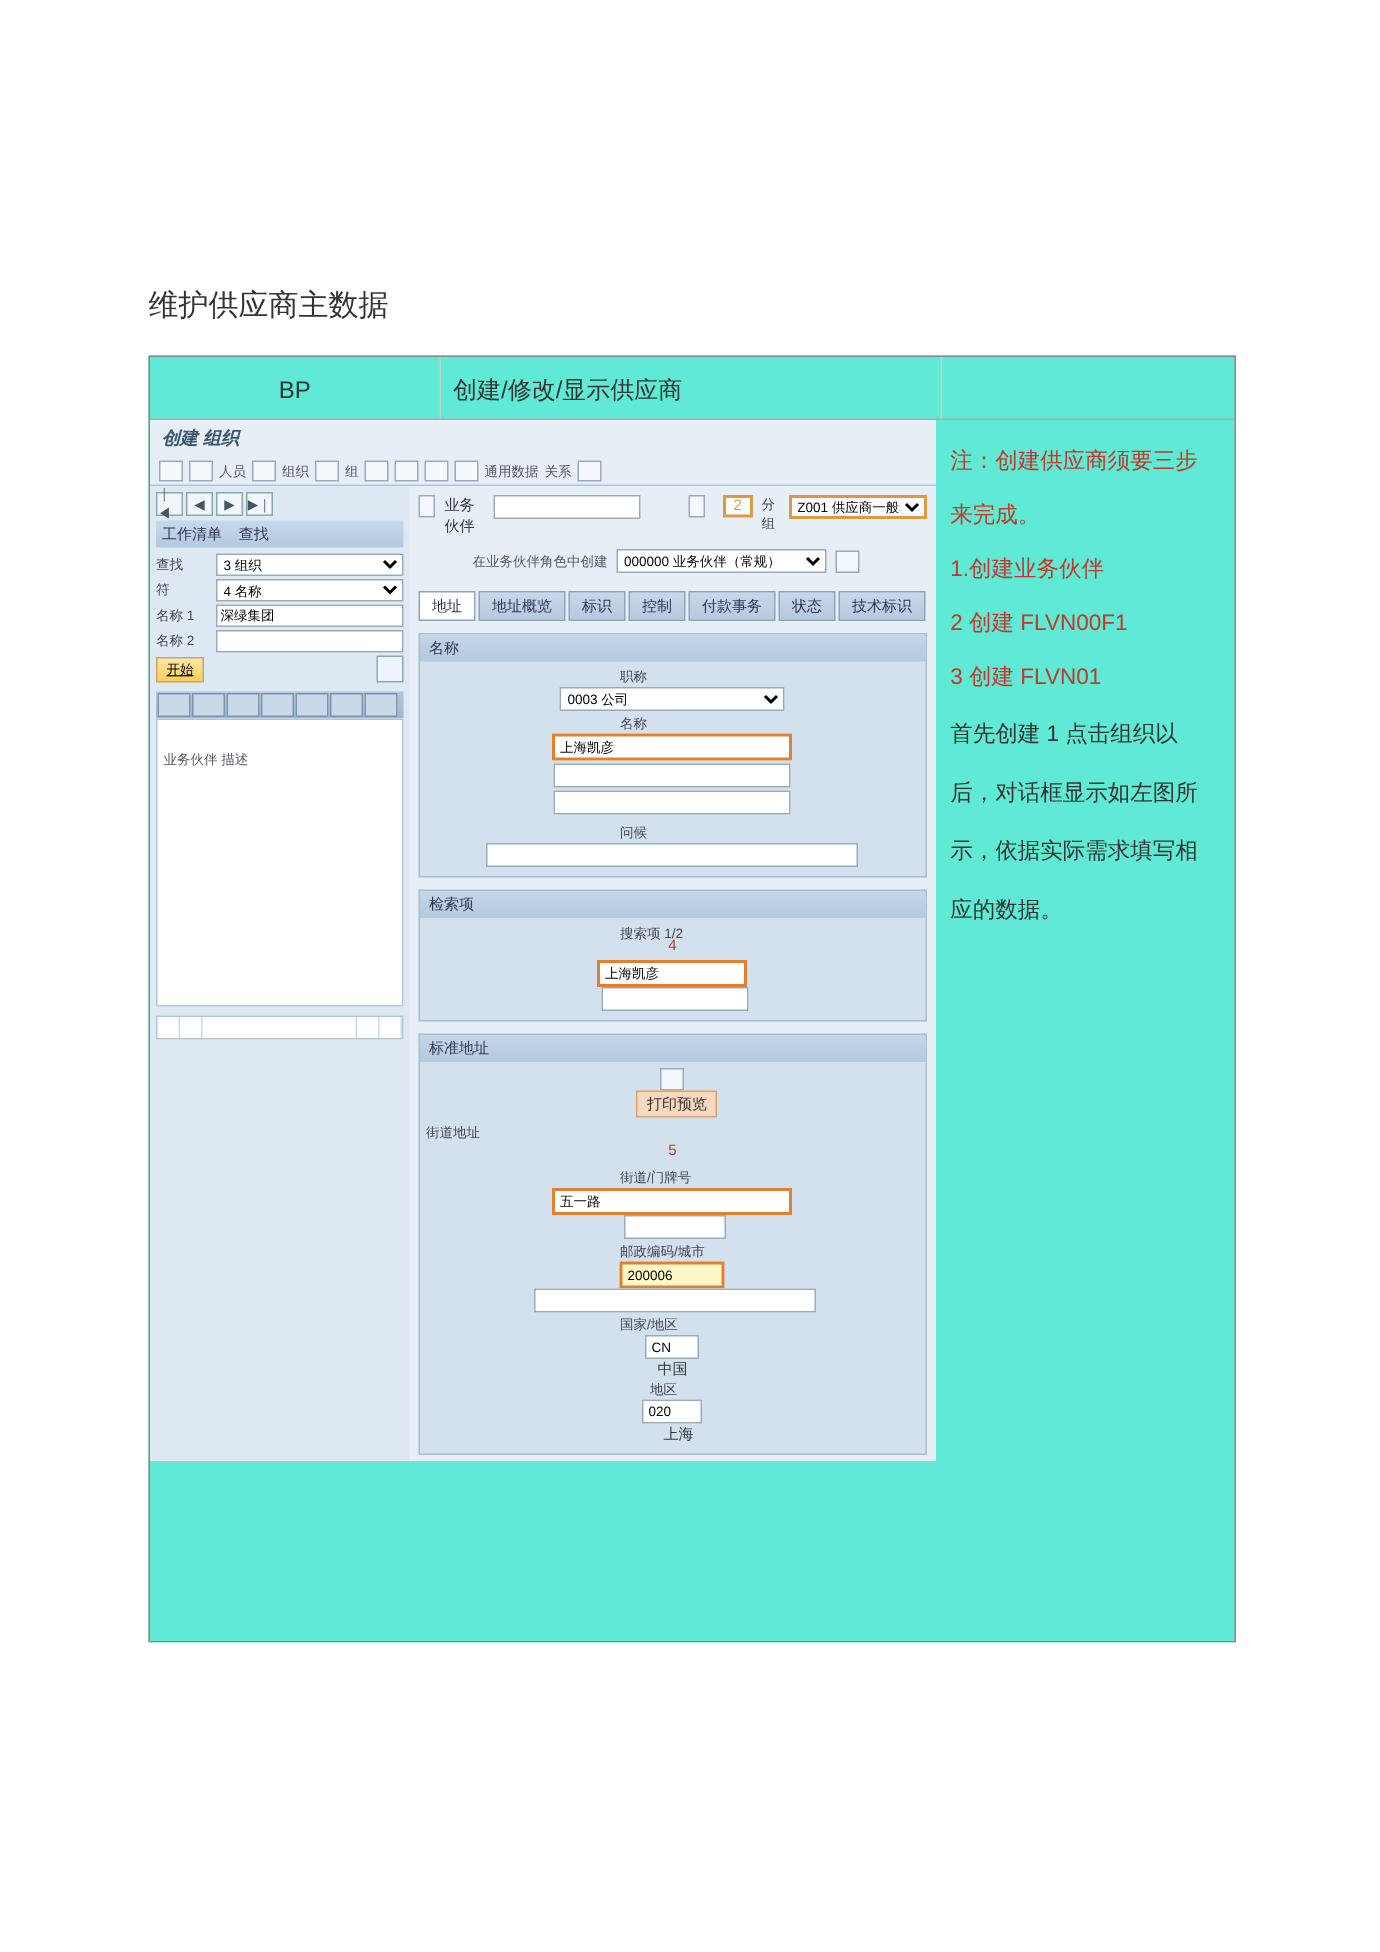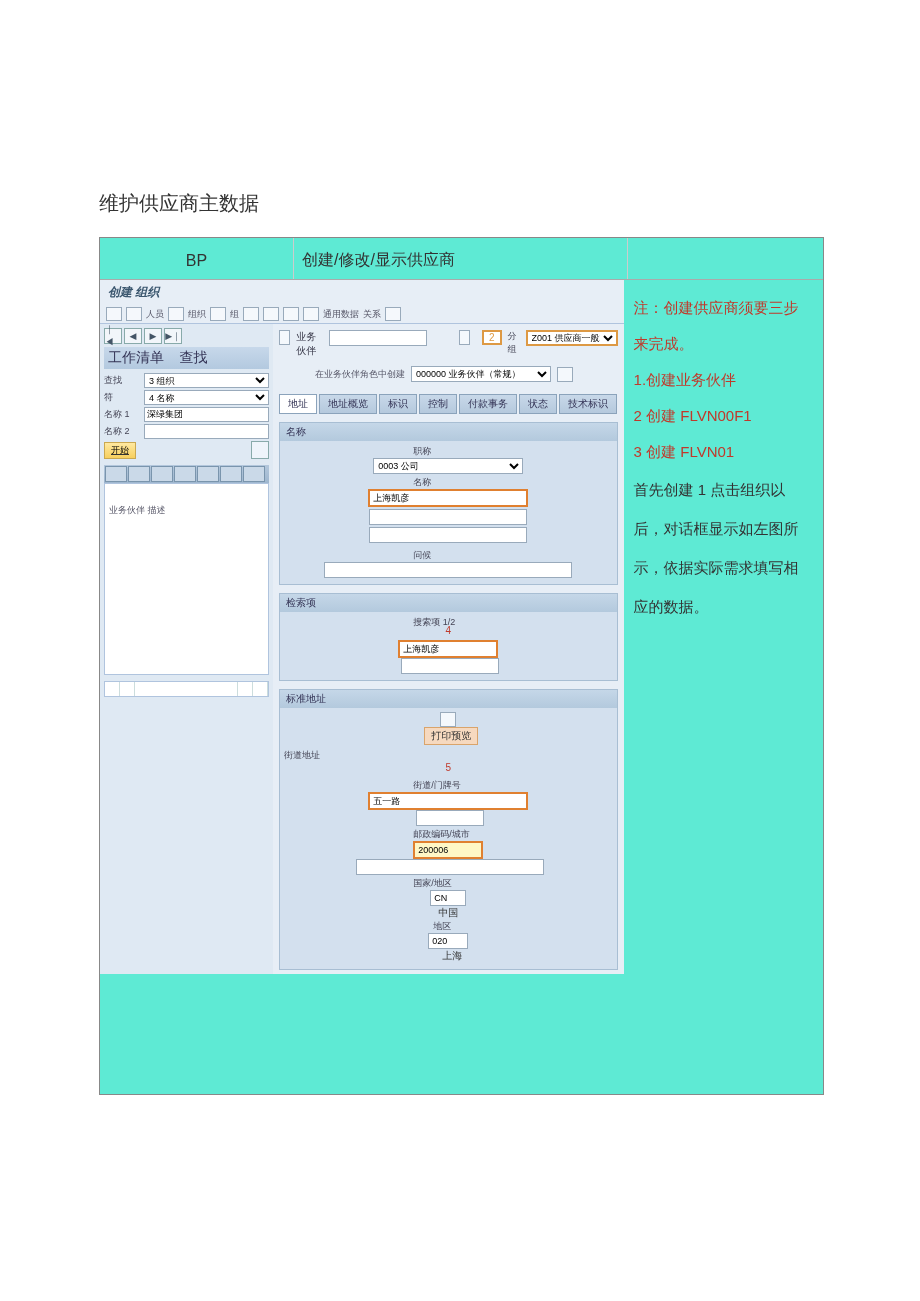--- a/index.html
+++ b/index.html
@@ -95,21 +95,21 @@
   .lf-nav {
     display:flex; gap:2px; margin-bottom:3px;
   }
   .lf-nav .navbtn {
     width:16px; height:14px; border:1px solid #8aa; background:#f2f6fa;
     display:flex; align-items:center; justify-content:center;
     font-size:9px; color:#456;
   }
   .lf-head {
     background: linear-gradient(#c7d8ea,#b3c9df);
-    padding:2px 4px; font-size:14px; color:#335; margin-bottom:4px;
+    padding:2px 4px; font-size:10px; color:#335; margin-bottom:4px;
   }
   .lf-row { display:flex; align-items:center; margin:2px 0; }
   .lf-label { width:40px; font-size:9px; color:#445; }
   .lf-input { flex:1; height:13px; border:1px solid #9ab; background:#fff; font-size:9px; padding:0 2px;}
   .lf-select { flex:1; height:15px; border:1px solid #9ab; background:#fff; font-size:9px;}
   .lf-btn {
     background: linear-gradient(#ffe9a0,#f7cf5e);
     border:1px solid #caa850; padding:1px 6px; font-size:9px;
   }
   .lf-ico {

